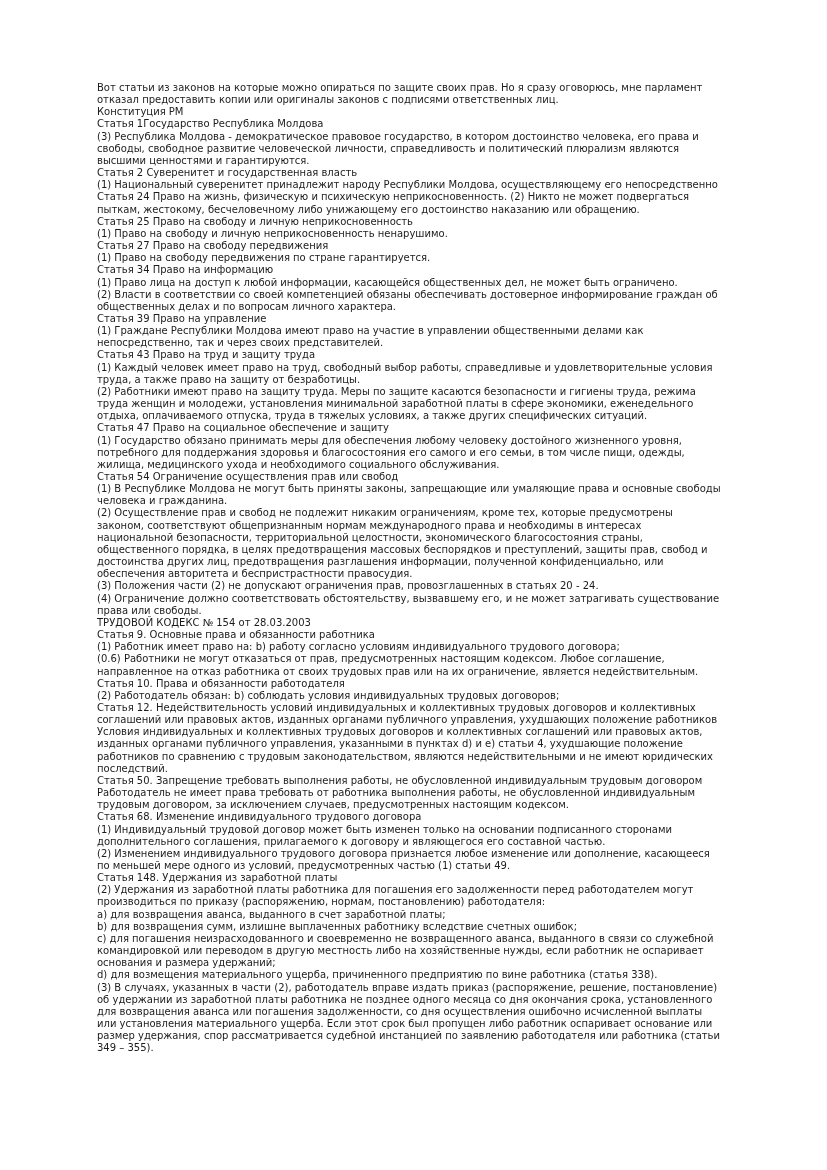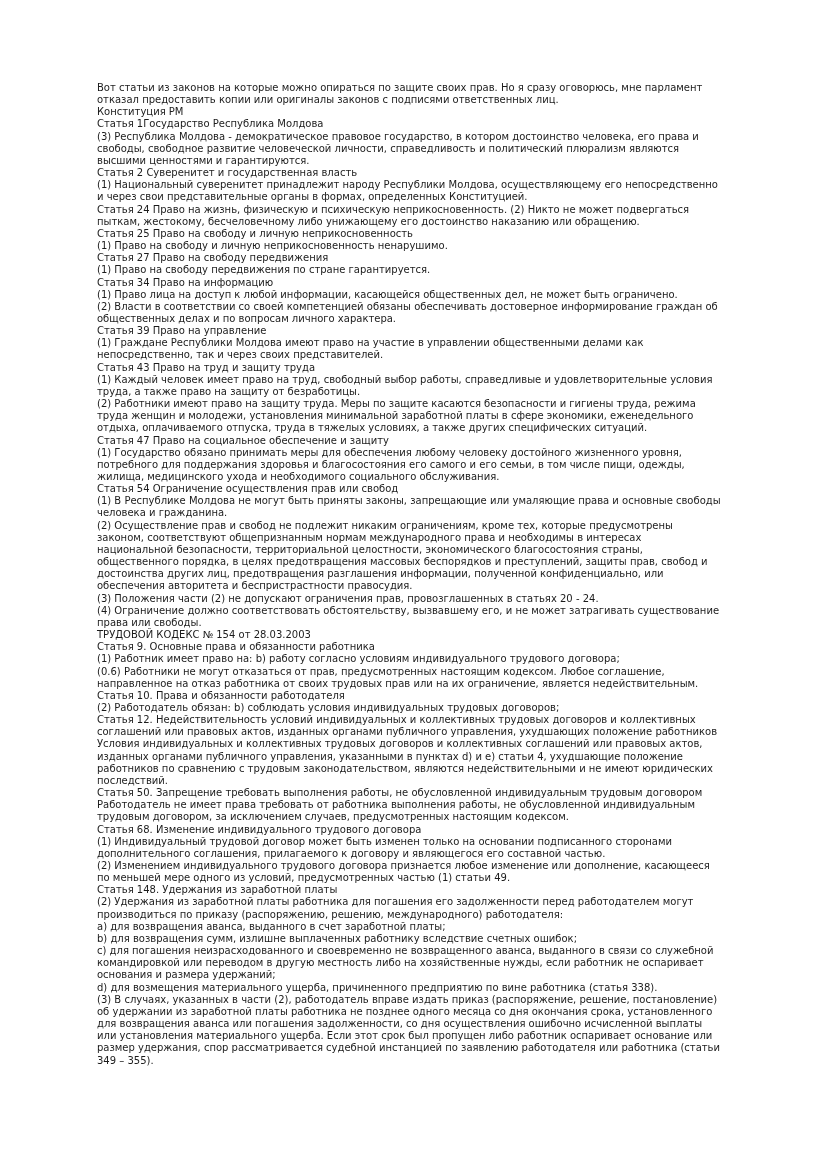--- a/index.html
+++ b/index.html
@@ -40,21 +40,20 @@
   <div class="doc-text">
       <div class="line">Вот статьи из законов на которые можно опираться по защите своих прав. Но я сразу оговорюсь, мне парламент</div>
       <div class="line">отказал предоставить копии или оригиналы законов с подписями ответственных лиц.</div>
       <div class="line">Конституция РМ</div>
       <div class="line">Статья 1Государство Республика Молдова</div>
       <div class="line">(3) Республика Молдова - демократическое правовое государство, в котором достоинство человека, его права и</div>
       <div class="line">свободы, свободное развитие человеческой личности, справедливость и политический плюрализм являются</div>
       <div class="line">высшими ценностями и гарантируются.</div>
       <div class="line">Статья 2 Суверенитет и государственная власть</div>
       <div class="line">(1) Национальный суверенитет принадлежит народу Республики Молдова, осуществляющему его непосредственно</div>
-      <div class="line">и через свои представительные органы в формах, определенных Конституцией.</div>
       <div class="line">Статья 24 Право на жизнь, физическую и психическую неприкосновенность. (2) Никто не может подвергаться</div>
       <div class="line">пыткам, жестокому, бесчеловечному либо унижающему его достоинство наказанию или обращению.</div>
       <div class="line">Статья 25 Право на свободу и личную неприкосновенность</div>
       <div class="line">(1) Право на свободу и личную неприкосновенность ненарушимо.</div>
       <div class="line">Статья 27 Право на свободу передвижения</div>
       <div class="line">(1) Право на свободу передвижения по стране гарантируется.</div>
       <div class="line">Статья 34 Право на информацию</div>
       <div class="line">(1) Право лица на доступ к любой информации, касающейся общественных дел, не может быть ограничено.</div>
       <div class="line">(2) Власти в соответствии со своей компетенцией обязаны обеспечивать достоверное информирование граждан об</div>
       <div class="line">общественных делах и по вопросам личного характера.</div>
@@ -99,21 +98,21 @@
       <div class="line">Статья 50. Запрещение требовать выполнения работы, не обусловленной индивидуальным трудовым договором</div>
       <div class="line">Работодатель не имеет права требовать от работника выполнения работы, не обусловленной индивидуальным</div>
       <div class="line">трудовым договором, за исключением случаев, предусмотренных настоящим кодексом.</div>
       <div class="line">Статья 68. Изменение индивидуального трудового договора</div>
       <div class="line">(1) Индивидуальный трудовой договор может быть изменен только на основании подписанного сторонами</div>
       <div class="line">дополнительного соглашения, прилагаемого к договору и являющегося его составной частью.</div>
       <div class="line">(2) Изменением индивидуального трудового договора признается любое изменение или дополнение, касающееся</div>
       <div class="line">по меньшей мере одного из условий, предусмотренных частью (1) статьи 49.</div>
       <div class="line">Статья 148. Удержания из заработной платы</div>
       <div class="line">(2) Удержания из заработной платы работника для погашения его задолженности перед работодателем могут</div>
-      <div class="line">производиться по приказу (распоряжению, решению, международного) работодателя:</div>
+      <div class="line">производиться по приказу (распоряжению, нормам, постановлению) работодателя:</div>
       <div class="line">a) для возвращения аванса, выданного в счет заработной платы;</div>
       <div class="line">b) для возвращения сумм, излишне выплаченных работнику вследствие счетных ошибок;</div>
       <div class="line">c) для погашения неизрасходованного и своевременно не возвращенного аванса, выданного в связи со служебной</div>
       <div class="line">командировкой или переводом в другую местность либо на хозяйственные нужды, если работник не оспаривает</div>
       <div class="line">основания и размера удержаний;</div>
       <div class="line">d) для возмещения материального ущерба, причиненного предприятию по вине работника (статья 338).</div>
       <div class="line">(3) В случаях, указанных в части (2), работодатель вправе издать приказ (распоряжение, решение, постановление)</div>
       <div class="line">об удержании из заработной платы работника не позднее одного месяца со дня окончания срока, установленного</div>
       <div class="line">для возвращения аванса или погашения задолженности, со дня осуществления ошибочно исчисленной выплаты</div>
       <div class="line">или установления материального ущерба. Если этот срок был пропущен либо работник оспаривает основание или</div>

